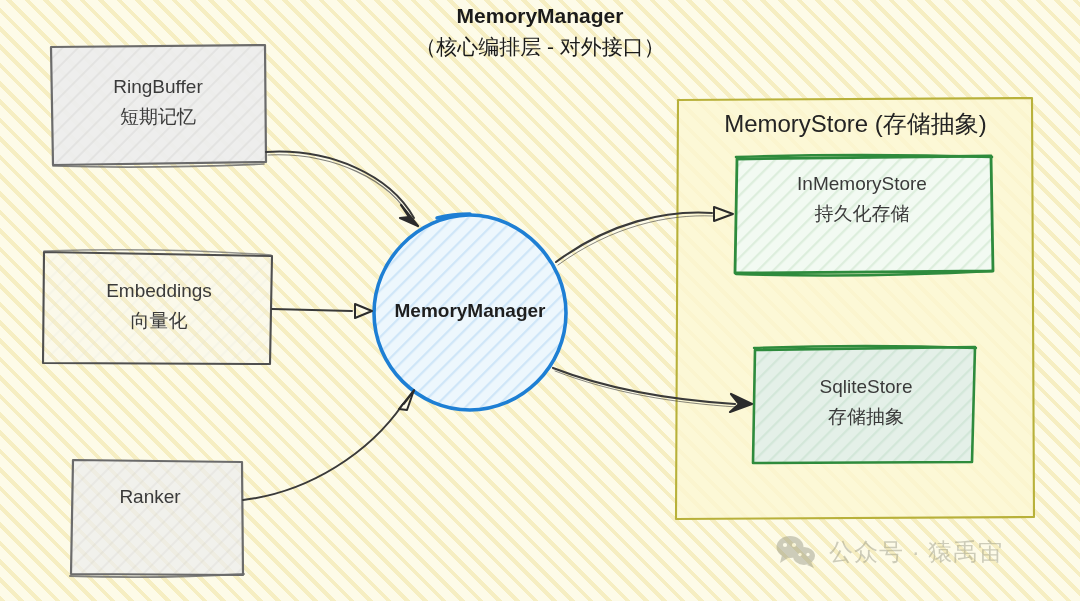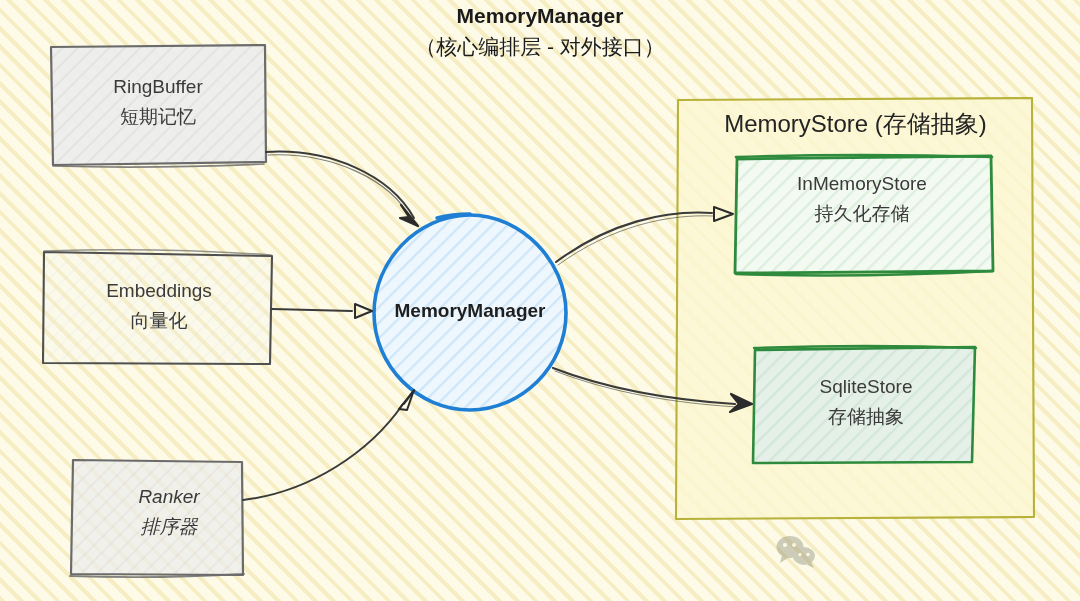--- a/index.html
+++ b/index.html
@@ -69,21 +69,21 @@
     color: #3a3a3a;
   }
   .node-label .cn {
     display: block;
     margin-top: 5px;
     font-size: 19px;
   }
 
   #label-ringbuffer  { left: 50px;  top: 74px;  width: 216px; }
   #label-embeddings  { left: 43px;  top: 278px; width: 232px; }
-  #label-ranker      { left: 79px;  top: 484px; width: 180px; font-style: italic; }
+  #label-ranker      { left: 60px;  top: 484px; width: 180px; }
 
   #label-memorymanager {
     left: 368px;
     top: 298px;
     width: 204px;
     font-size: 19px;
     font-weight: 700;
     color: #1e1e1e;
   }
 
@@ -227,21 +227,20 @@
     <span class="cn">短期记忆</span>
   </div>
 
   <div class="lbl node-label" id="label-embeddings">
     <span>Embeddings</span>
     <span class="cn">向量化</span>
   </div>
 
   <div class="lbl node-label" id="label-ranker">
     <span>Ranker</span>
-    <span class="cn">排序器</span>
   </div>
 
   <div class="lbl" id="label-memorymanager">MemoryManager</div>
 
   <div class="lbl" id="label-memorystore">MemoryStore (存储抽象)</div>
 
   <div class="lbl node-label" id="label-inmemorystore">
     <span>InMemoryStore</span>
     <span class="cn">持久化存储</span>
   </div>
@@ -259,15 +258,16 @@
         <circle cx="10" cy="10" r="2.1" fill="#fdfbe8"></circle>
         <circle cx="19" cy="10" r="2.1" fill="#fdfbe8"></circle>
       </g>
       <g fill="#8d8d7a">
         <ellipse cx="29" cy="21" rx="11" ry="9"></ellipse>
         <path d="M36 27 L39 33 L32 30 Z"></path>
         <circle cx="25" cy="19.5" r="1.7" fill="#fdfbe8"></circle>
         <circle cx="33" cy="19.5" r="1.7" fill="#fdfbe8"></circle>
       </g>
     </svg>
+    <span class="wm-text">公众号 · 猿禹宙</span>
   </div>
 
 </div>
 
 </body></html>

